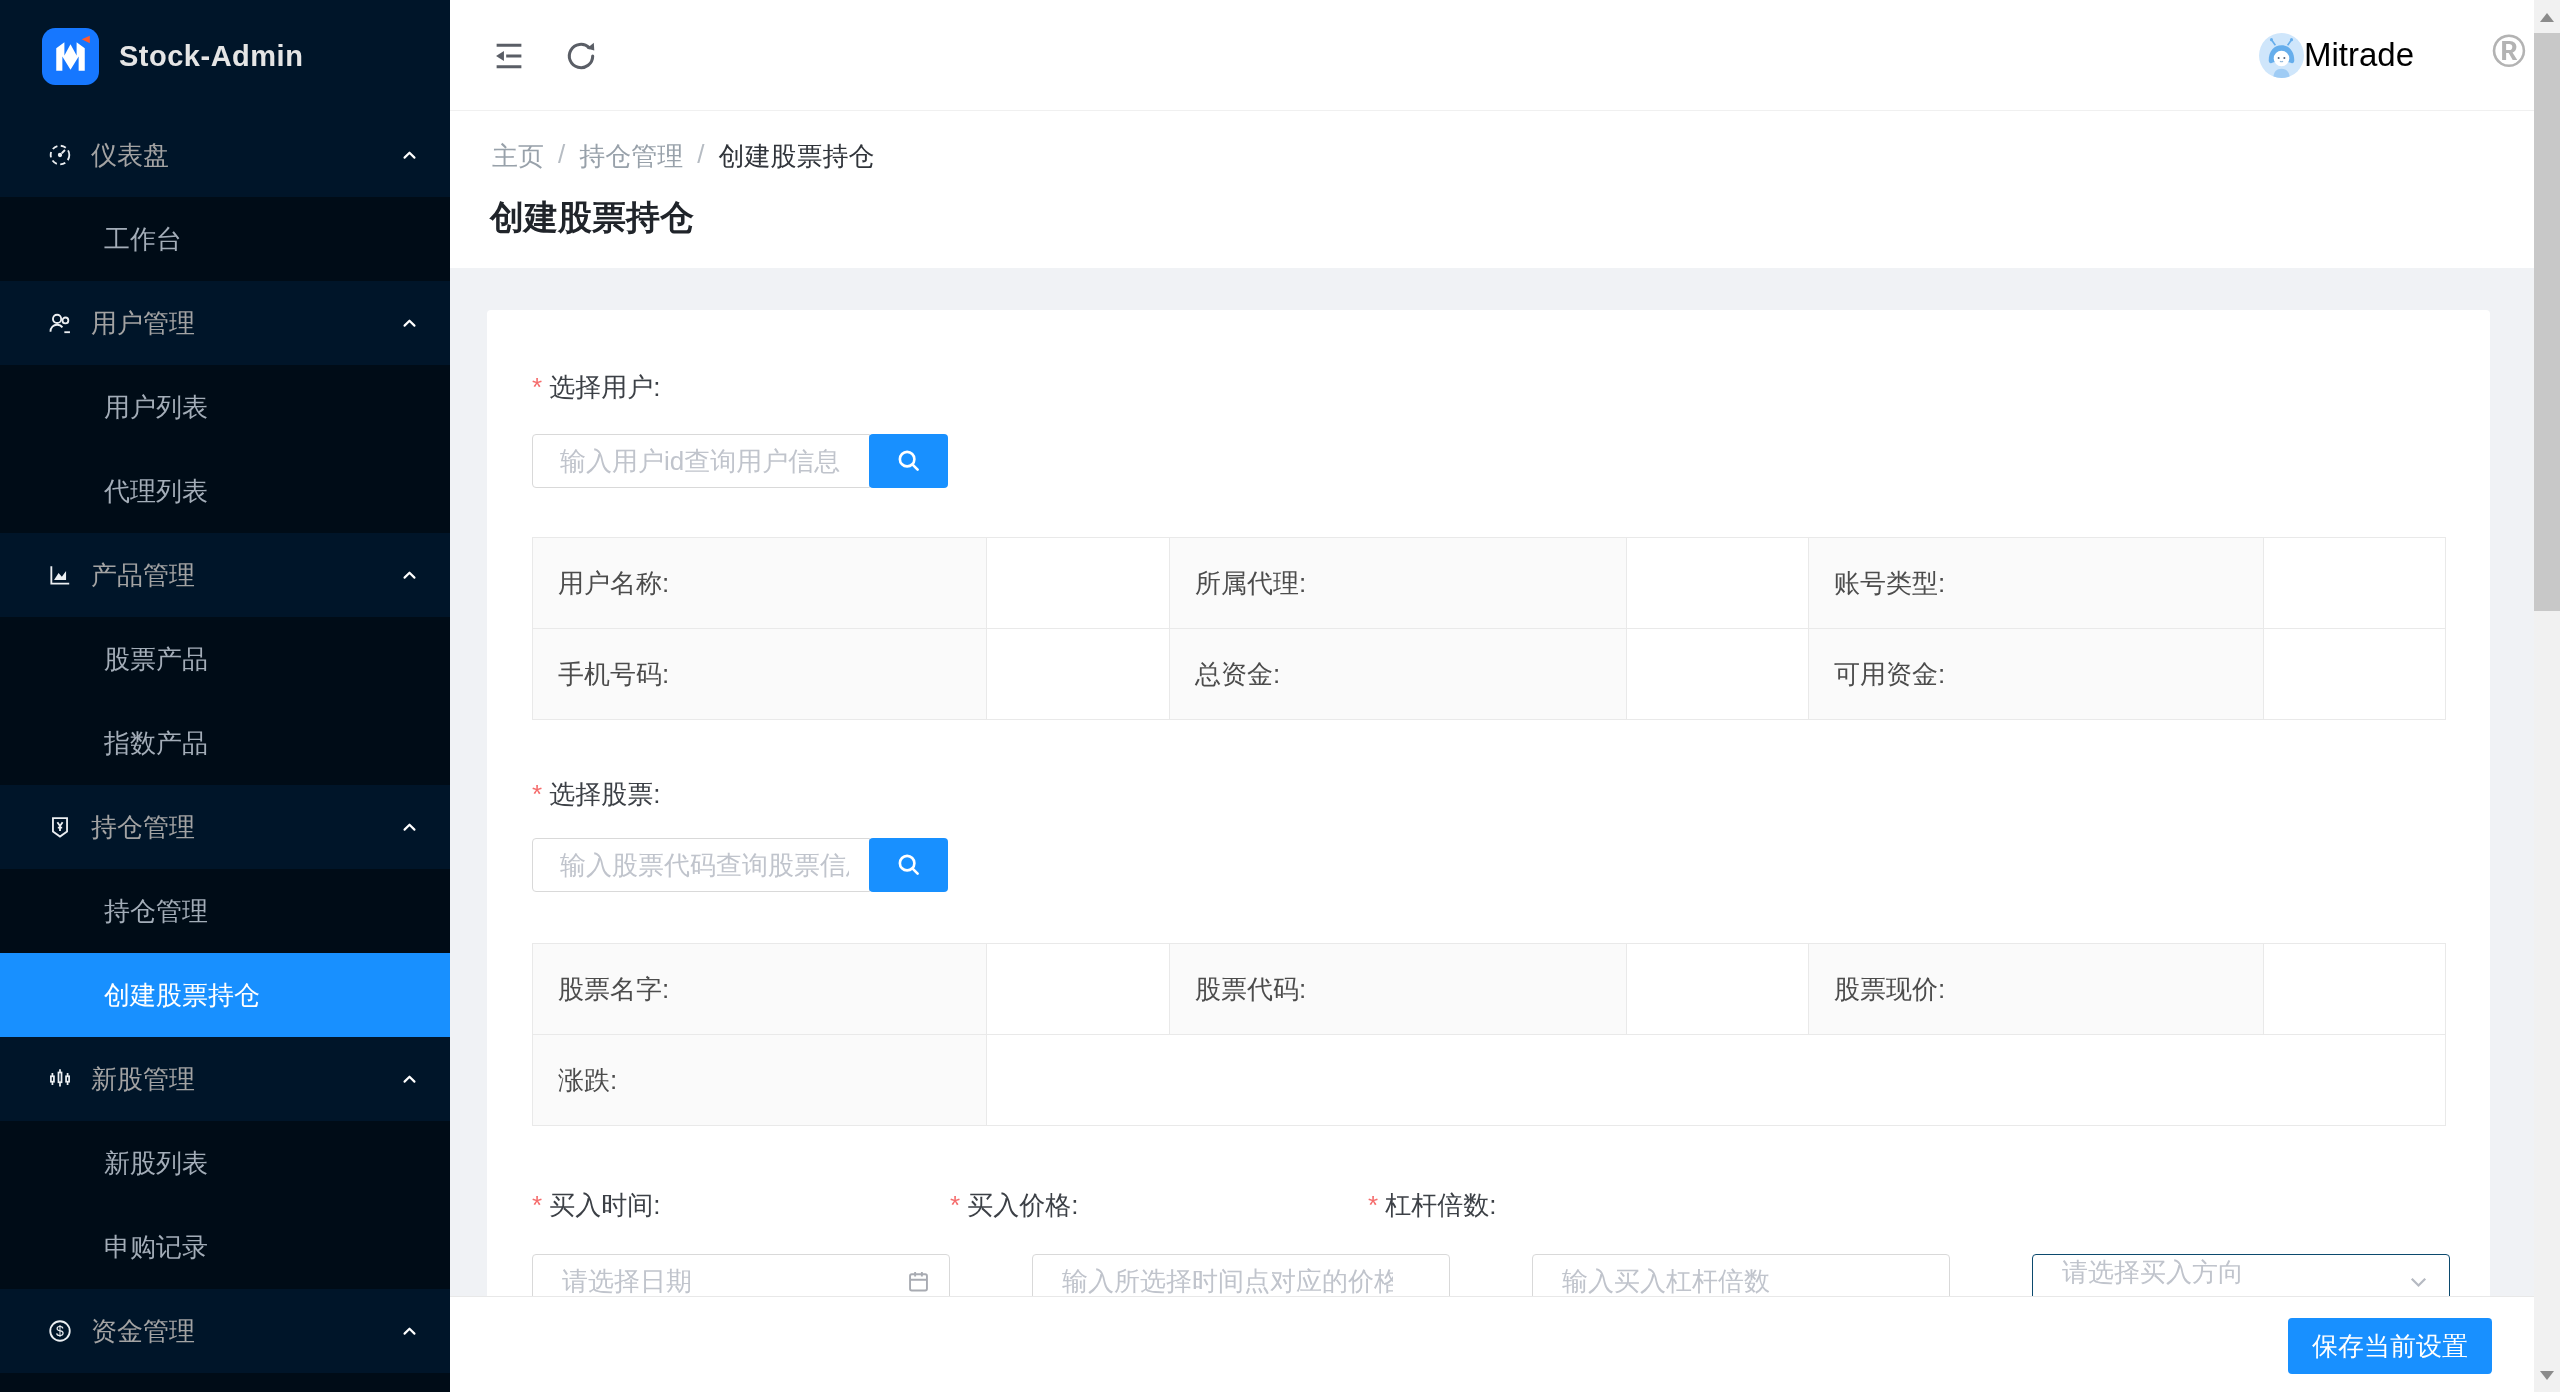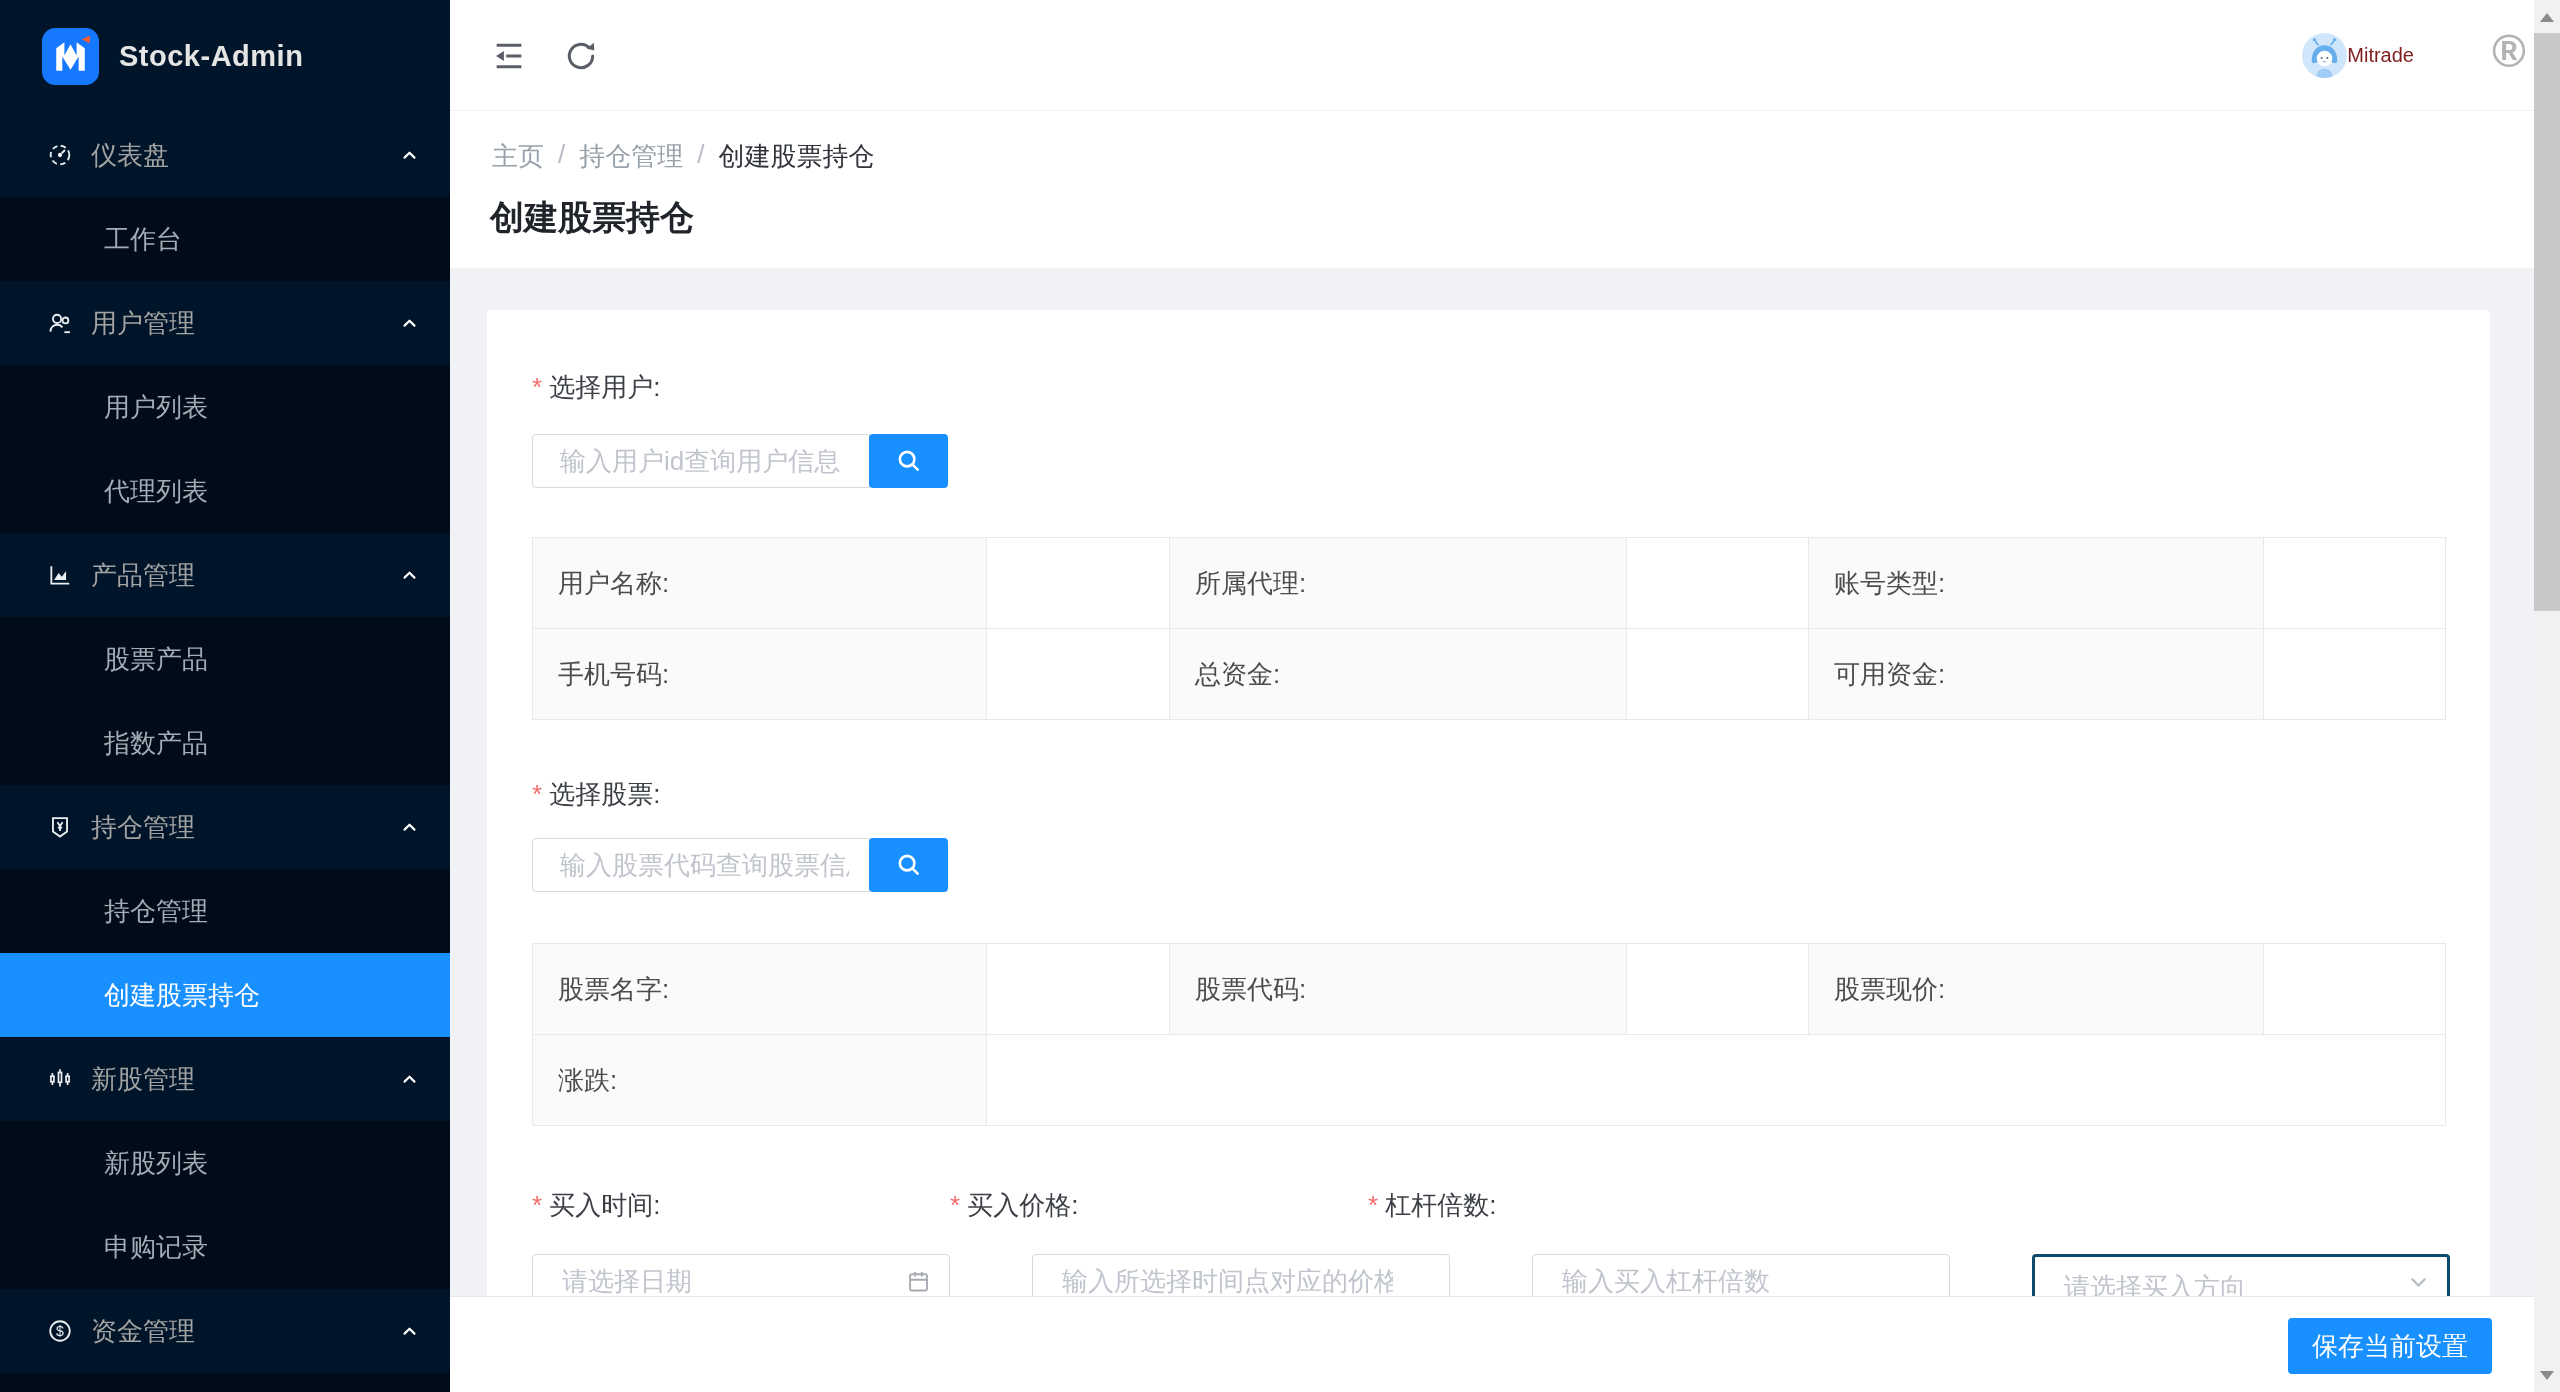--- a/index.html
+++ b/index.html
@@ -25,21 +25,21 @@
   .menu-tail { height:20px; background:#000c17; }
 
   
   .main { position:absolute; left:450px; top:0; width:2084px; height:1392px; }
   .topbar { height:111px; background:#ffffff; border-bottom:1px solid #f0f0f0; position:relative; }
   .tb-icon { position:absolute; top:38px; width:36px; height:36px; cursor:pointer; }
   .fold-btn { left:41px; }
   .refresh-btn { left:113px; }
   .user-area { position:absolute; right:120px; top:30px; height:50px; display:flex; align-items:center; cursor:pointer; }
   .avatar { width:45px; height:45px; }
-  .user-name { font-size:20px; color:#7f1d1d; }
+  .user-name { font-size:33px; color:#000000; }
   .reg-mark { position:absolute; right:8px; top:24px; font-size:46px; color:#b3b3b3; font-weight:bold; z-index:1; }
 
   .pagehead { height:157px; background:#ffffff; position:relative; }
   .breadcrumb { position:absolute; left:42px; top:28px; font-size:26px; color:#98a1aa; display:flex; gap:14px; }
   .bc-link { color:#98a1aa; }
   .bc-sep { color:#b6bcc3; }
   .bc-current { color:#30343a; }
   .page-title { position:absolute; left:40px; top:84px; font-size:34px; font-weight:bold; color:#20242a; }
 
   .content { position:absolute; top:268px; left:0; width:2084px; height:1124px;
@@ -67,23 +67,23 @@
   .row2 { margin-top:30px; }
 
   .fields-labels { display:flex; margin-top:62px; }
   .fields-inputs { display:flex; gap:82px; margin-top:31px; }
   .f-col { width:418px; font-size:26px; color:#3c4046; }
   .f-input-wrap { position:relative; width:418px; height:54px; }
   .f-input { width:418px; height:54px; border:1px solid #d9d9d9; border-radius:4px;
     padding:0 56px 0 29px; font-size:26px; color:#333; outline:none; background:#fff; }
   .f-input::placeholder { color:#c0c4cc; }
   .f-suffix { position:absolute; right:18px; top:14px; width:27px; height:27px; pointer-events:none; }
-  .f-select { width:418px; height:54px; border:3px solid #0c4a6e; border-radius:4px;
+  .f-select { width:418px; height:54px; border:1px solid #0c4a6e; border-radius:4px;
     padding:0 56px 0 29px; font-size:26px; color:#c0c4cc; background:#fff;
-    display:flex; align-items:flex-end; cursor:pointer; }
+    display:flex; align-items:flex-start; cursor:pointer; }
 
   .footer { position:fixed; left:450px; bottom:0; width:2084px; height:96px; background:#ffffff;
     border-top:1px solid #e8e8e8; z-index:18; }
   .save-btn { position:absolute; right:42px; top:21px; width:204px; height:56px;
     background:#1890ff; color:#ffffff; font-size:26px; border:none; border-radius:4px;
     cursor:pointer; font-family:inherit; }
 
   
   .scrollbar { position:fixed; right:0; top:0; width:26px; height:1392px; background:#f1f1f1; z-index:30; }
   .sb-arrow { position:absolute; left:0; width:26px; height:26px; display:flex; align-items:center; justify-content:center; cursor:pointer; }

